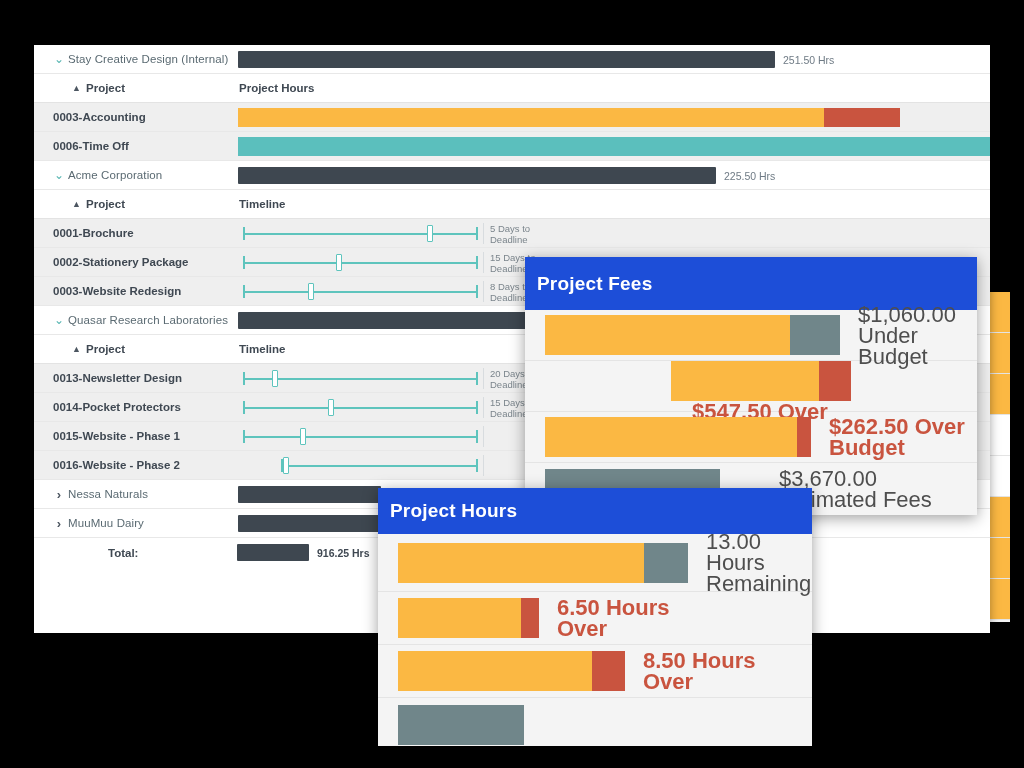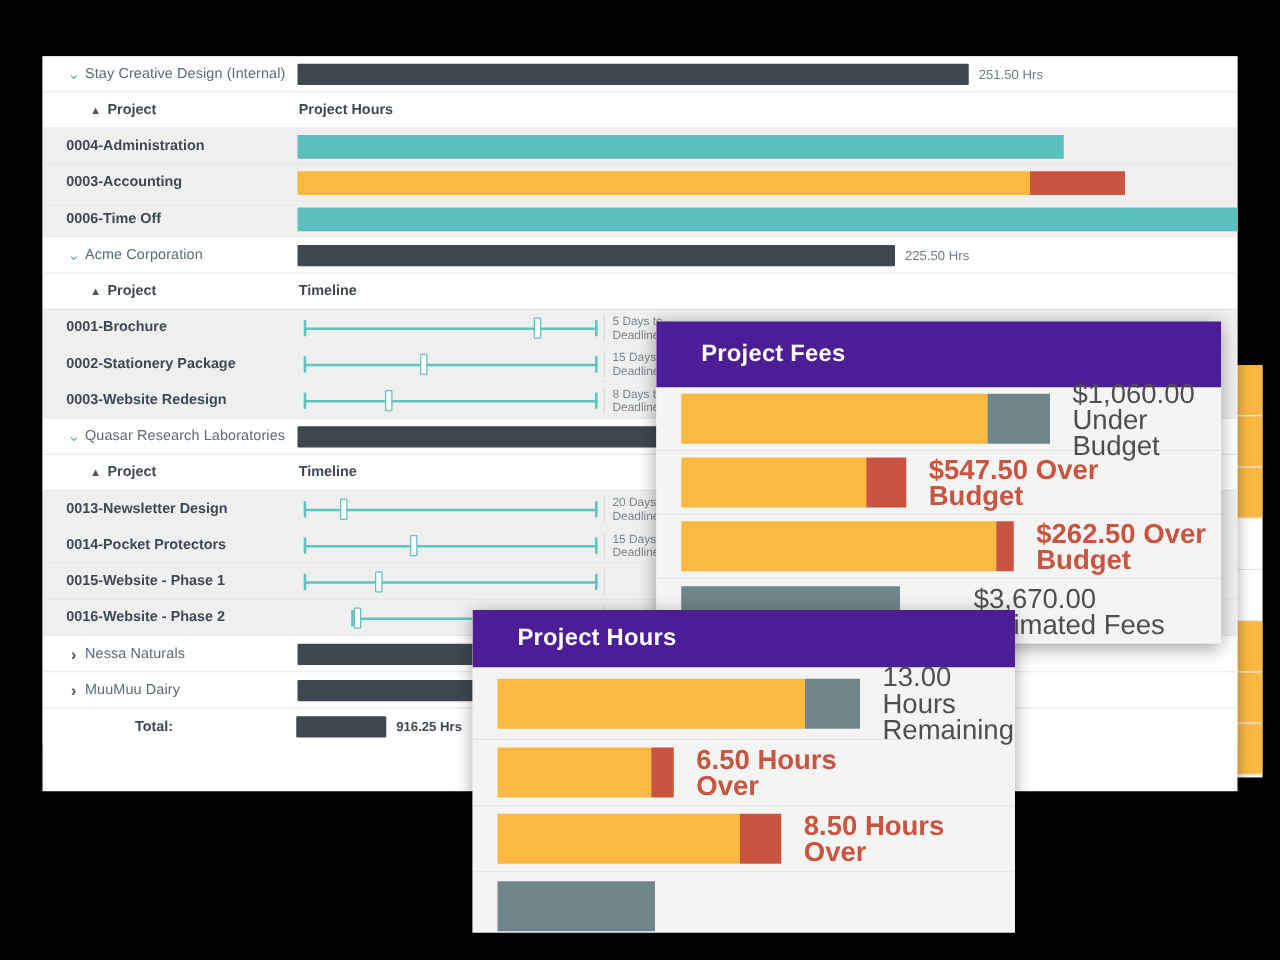--- a/index.html
+++ b/index.html
@@ -71,24 +71,24 @@
   }
   .tl-divider{position:absolute;width:1px;height:21px;background:#d8dcdf;top:4px;}
 
   
   .panel{
     position:absolute;background:#f4f4f4;
     box-shadow:0 3px 14px rgba(0,0,0,.38);
     overflow:hidden;
   }
   .panel-head{
-    background:#4c1d95;color:#ffffff;
+    background:#1d4ed8;color:#ffffff;
     font-size:19px;font-weight:bold;
     display:flex;align-items:center;
-    padding-left:36px;
+    padding-left:12px;
     letter-spacing:.2px;
   }
   .p-row{
     display:flex;align-items:center;
     border-bottom:1px solid #e4e4e4;
     background:#f4f4f4;
     box-sizing:border-box;
   }
   .p-row:last-child{border-bottom:none;}
   .p-bar{display:flex;height:40px;margin-left:20px;flex:0 0 auto;}
@@ -148,28 +148,20 @@
             <div class="dark-bar" style="width: 537px; background: rgb(62, 71, 80);"></div>
             <span class="hrs-text" style="left: 545px;">251.50 Hrs</span>
           </div>
         </div>
         <div class="row header">
           <span class="hdr-caret">▲</span>
           <span class="hdr-label first">Project</span>
           <span class="hdr-label">Project Hours</span>
         </div>
         <div class="row sub divider">
-          <span class="proj-label">0004-Administration</span>
-          <div class="bar-zone">
-            <div class="c-bar">
-              <div class="seg" style="width: 613px; background: rgb(91, 191, 189);"></div>
-            </div>
-          </div>
-        </div>
-        <div class="row sub divider">
           <span class="proj-label">0003-Accounting</span>
           <div class="bar-zone">
             <div class="c-bar">
               <div class="seg" style="width: 586px; background: rgb(251, 184, 67);"></div>
               <div class="seg" style="width: 76px; background: rgb(201, 84, 63);"></div>
             </div>
           </div>
         </div>
         <div class="row sub divider">
           <span class="proj-label">0006-Time Off</span>
@@ -320,21 +312,21 @@
   <div class="panel" id="fees-panel" style="left:525px;top:257px;width:452px;height:258px;">
     <div class="panel-head" style="height:53px;">Project Fees</div>
     <div id="fees-rows">
         <div class="p-row" style="height: 51px;">
           <div class="p-bar">
             <div class="seg" style="width: 245px; background: rgb(251, 184, 67);"></div>
             <div class="seg" style="width: 50px; background: rgb(112, 134, 138);"></div>
           </div>
           <div class="p-label">$1,060.00<div>Under Budget</div></div>
         </div>
-        <div class="p-row" style="height: 51px;">
+        <div class="p-row" style="height: 51px; flex-direction: column;">
           <div class="p-bar">
             <div class="seg" style="width: 148px; background: rgb(251, 184, 67);"></div>
             <div class="seg" style="width: 32px; background: rgb(201, 84, 63);"></div>
           </div>
           <div class="p-label over">$547.50 Over<div>Budget</div></div>
         </div>
         <div class="p-row" style="height: 51px;">
           <div class="p-bar">
             <div class="seg" style="width: 252px; background: rgb(251, 184, 67);"></div>
             <div class="seg" style="width: 14px; background: rgb(201, 84, 63);"></div>

